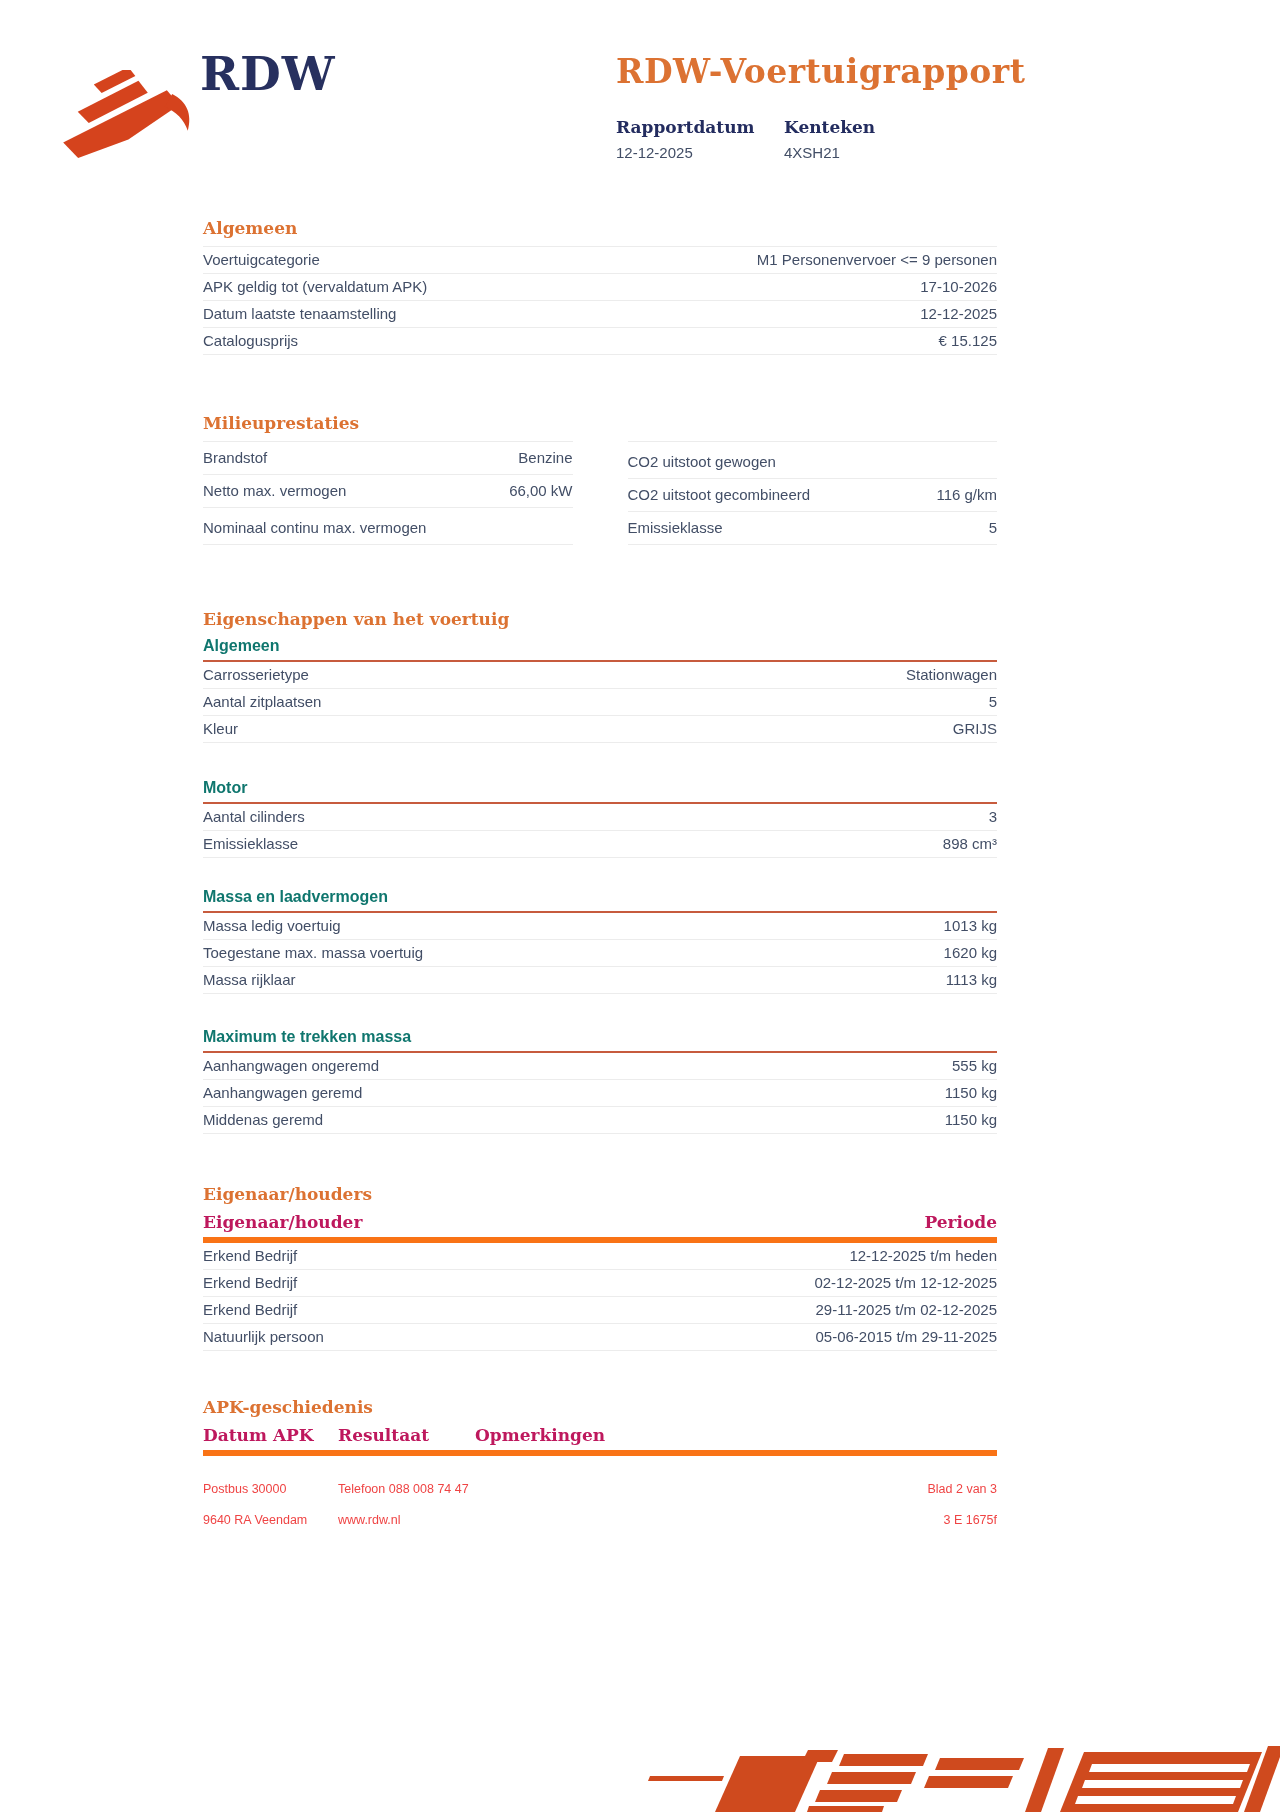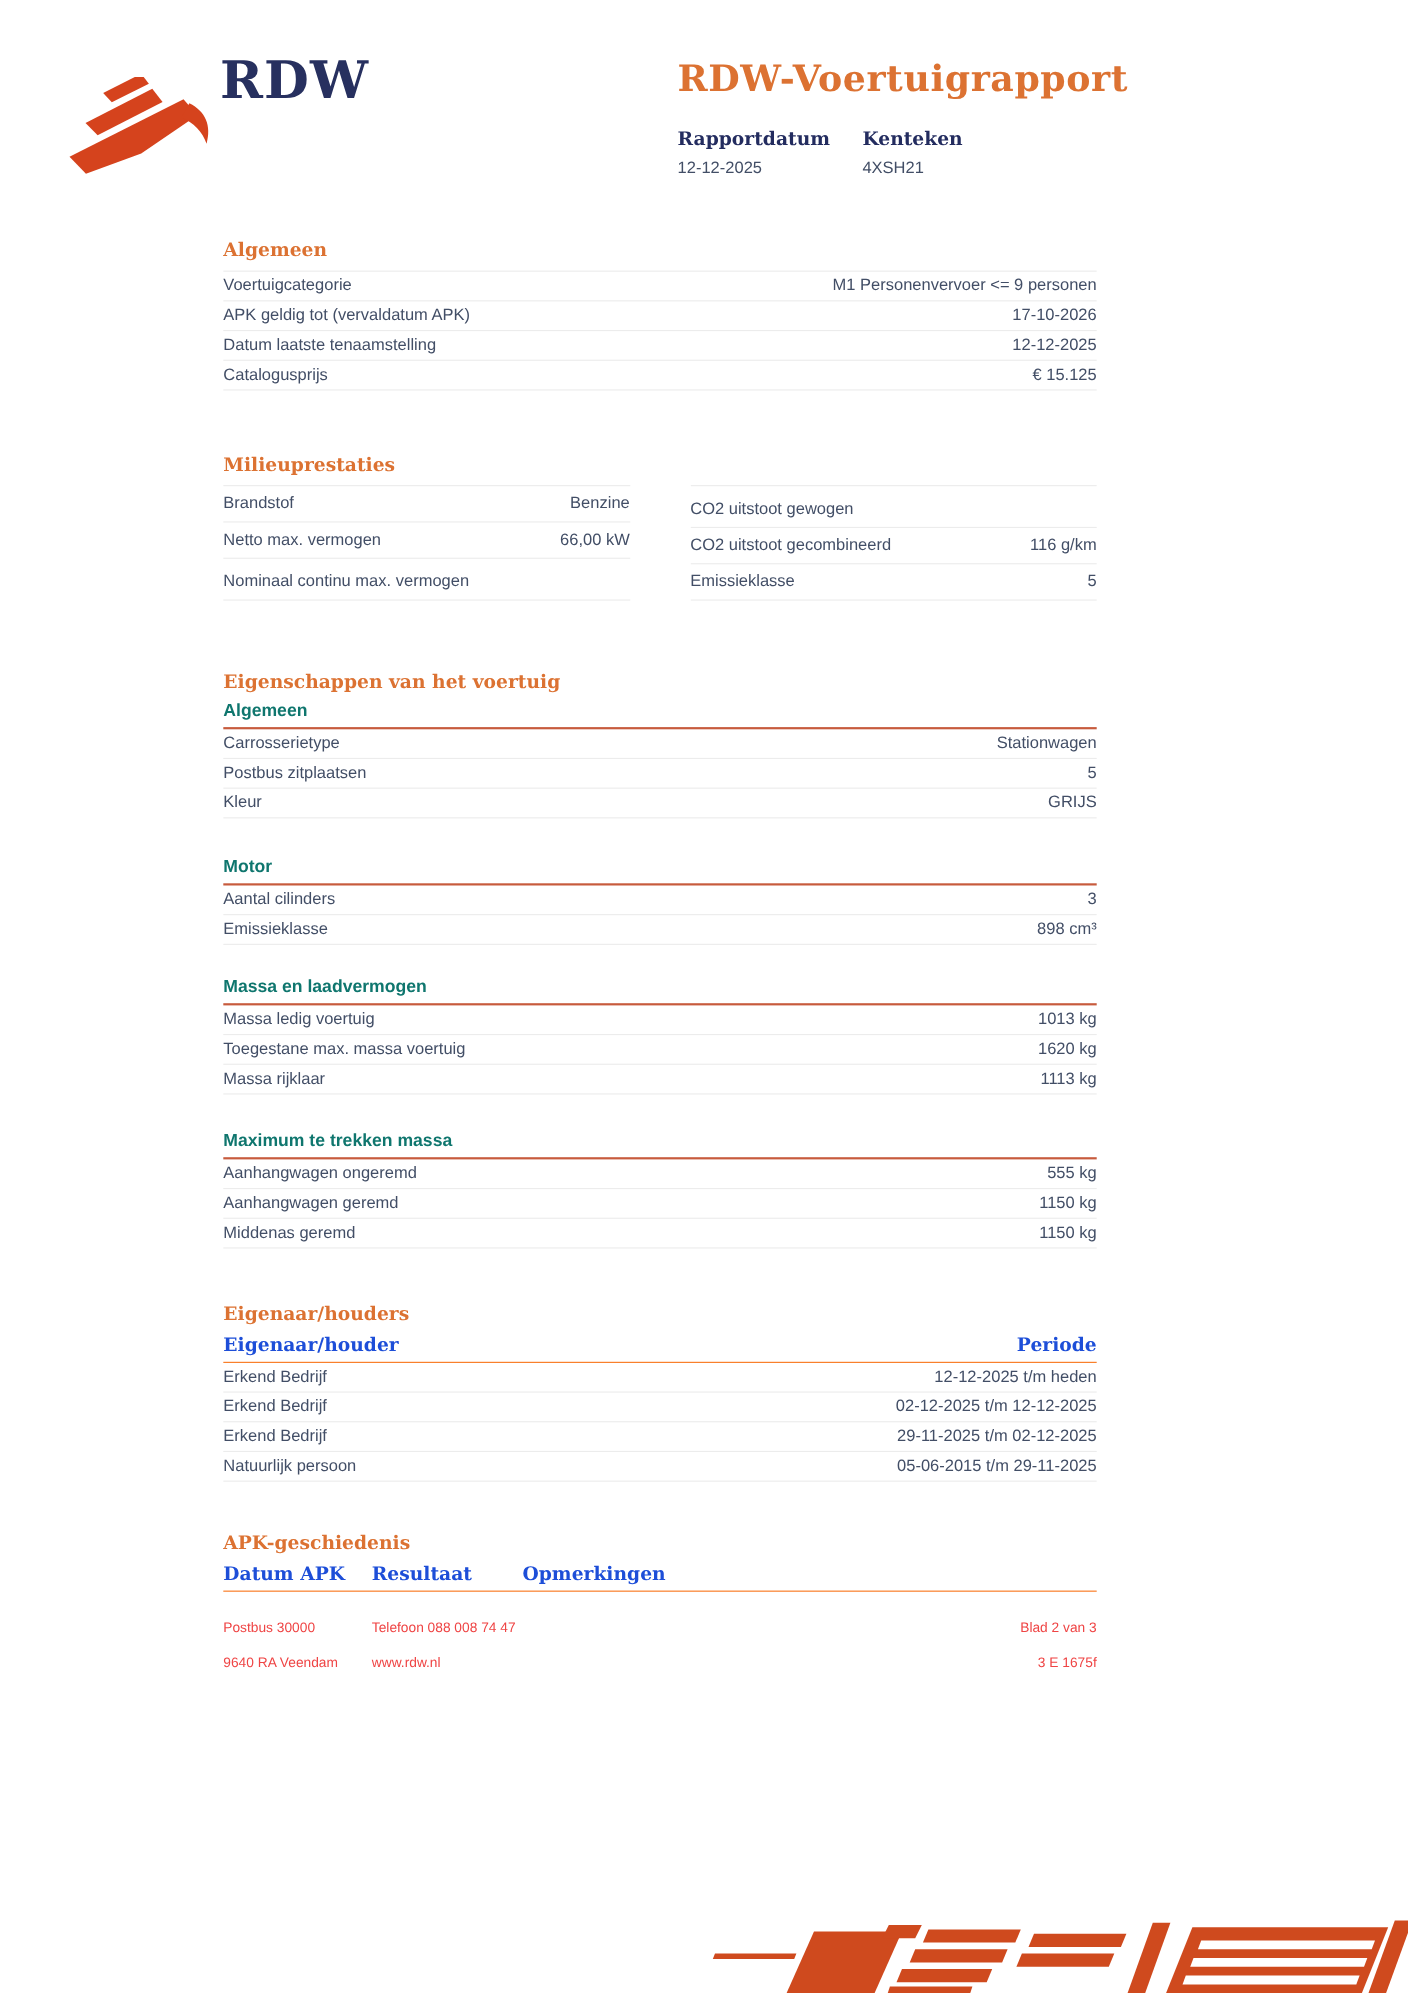--- a/index.html
+++ b/index.html
@@ -59,22 +59,22 @@
   .subsec--massa { margin-top:30px; }
   .subsec--trekken { margin-top:34px; }
   .subsec-title {
     font-size:16px; font-weight:bold; color:#0f766e;
     padding-bottom:5px; border-bottom:2px solid #c75b3d;
   }
 
   .table-head {
     display:flex; justify-content:space-between;
     font-family:"DejaVu Serif", serif; font-weight:bold;
-    font-size:17px; color:#1d4ed8;
-    padding-bottom:5px; border-bottom:1px solid #f97316;
+    font-size:17px; color:#be185d;
+    padding-bottom:5px; border-bottom:6px solid #f97316;
   }
   .apk-head { justify-content:flex-start; }
   .apk-c1 { width:135px; }
   .apk-c2 { width:137px; }
   .apk-c3 { flex:1; }
 
   
   .footer { margin-top:26px; font-size:12.5px; color:#ef4444; }
   .footer-line { display:flex; margin-bottom:17px; }
   .f1 { width:135px; }
@@ -176,21 +176,21 @@
     <div class="sec sec-eigenschappen">
       <div class="sec-title">Eigenschappen van het voertuig</div>
 
       <div class="subsec subsec--first">
         <div class="subsec-title">Algemeen</div>
         <div class="row">
           <span class="label">Carrosserietype</span>
           <span class="value">Stationwagen</span>
         </div>
         <div class="row">
-          <span class="label">Postbus zitplaatsen</span>
+          <span class="label">Aantal zitplaatsen</span>
           <span class="value">5</span>
         </div>
         <div class="row">
           <span class="label">Kleur</span>
           <span class="value">GRIJS</span>
         </div>
       </div>
 
       <div class="subsec">
         <div class="subsec-title">Motor</div>

